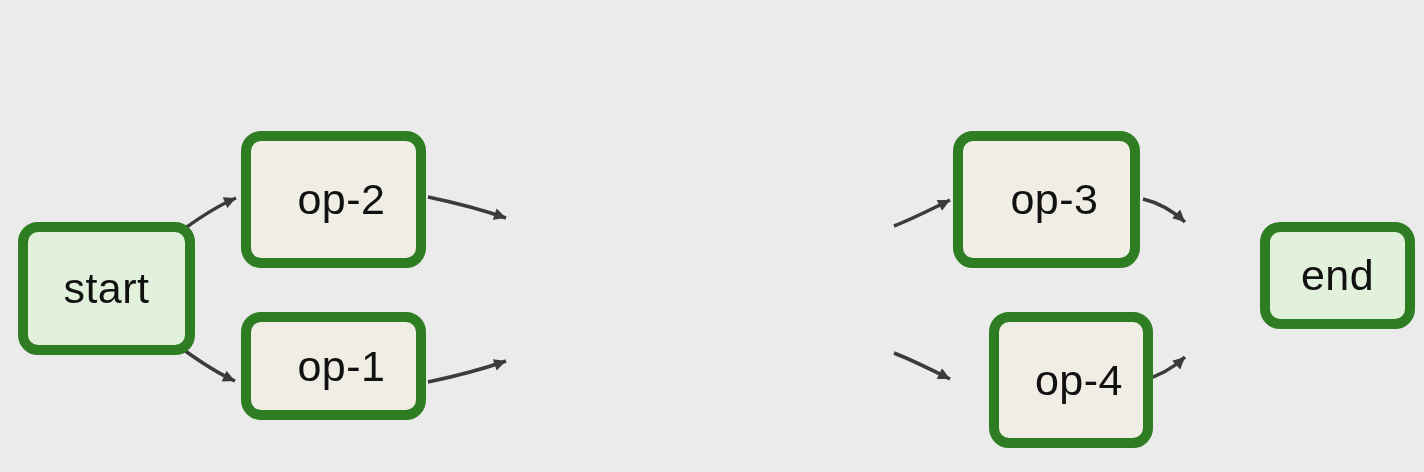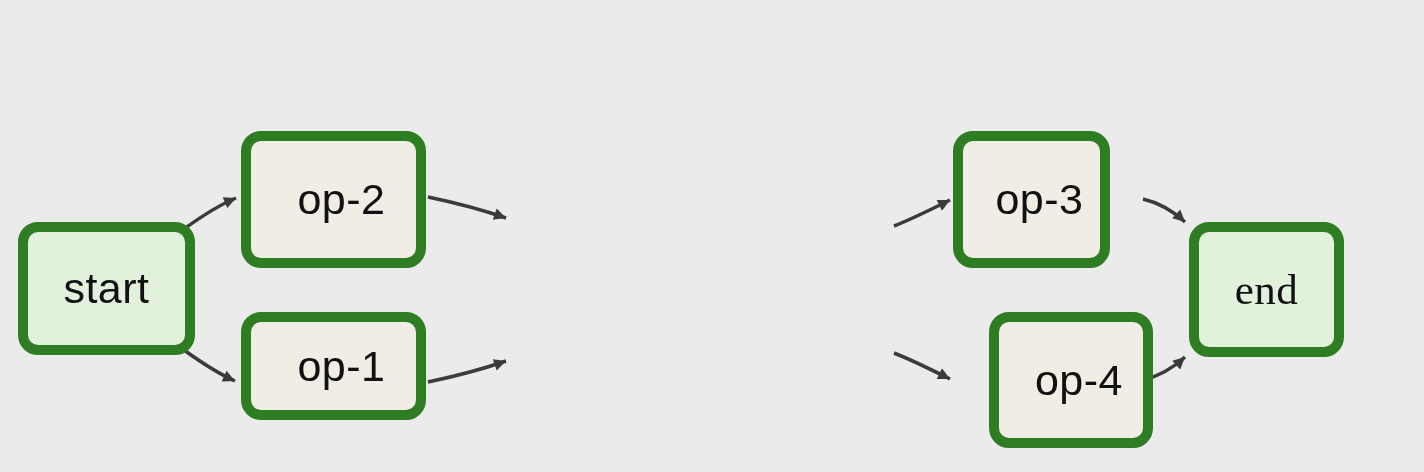--- a/index.html
+++ b/index.html
@@ -44,23 +44,23 @@
     letter-spacing:0.5px;
     white-space:nowrap;
   }
   .fill-green{ background:var(--node-fill-green); }
   .fill-beige{ background:var(--node-fill-beige);padding-left:16px; }
   
   .pos-start          { left:18px;   top:222px; width:177px; height:133px; }
   .pos-op-2           { left:241px;  top:131px; width:185px; height:137px; }
   .pos-op-1           { left:241px;  top:312px; width:185px; height:108px; }
   .pos-some-other-task{ left:466px;  top:222px; width:444px; height:132px; }
-  .pos-op-3           { left:953px;  top:131px; width:157px; height:137px; }
+  .pos-op-3           { left:953px;  top:131px; width:187px; height:137px; }
   .pos-op-4           { left:953px;  top:312px; width:164px; height:136px;margin-left:36px; }
-  .pos-end            { left:1189px; top:222px; width:155px; height:135px;font-family:Liberation Serif, serif; }
+  .pos-end            { left:1260px; top:222px; width:155px; height:107px; }
 </style>
 </head>
 <body>
 
 <div class="canvas">
 
   <svg class="edges-layer" viewBox="0 0 1424 472" xmlns="http://www.w3.org/2000/svg">
     <defs>
       <marker id="arrowhead" viewBox="0 0 10 10" refX="10" refY="5" markerWidth="4" markerHeight="3.4" orient="auto-start-reverse">
         <path d="M 0 0 L 10 5 L 0 10 z"></path>

